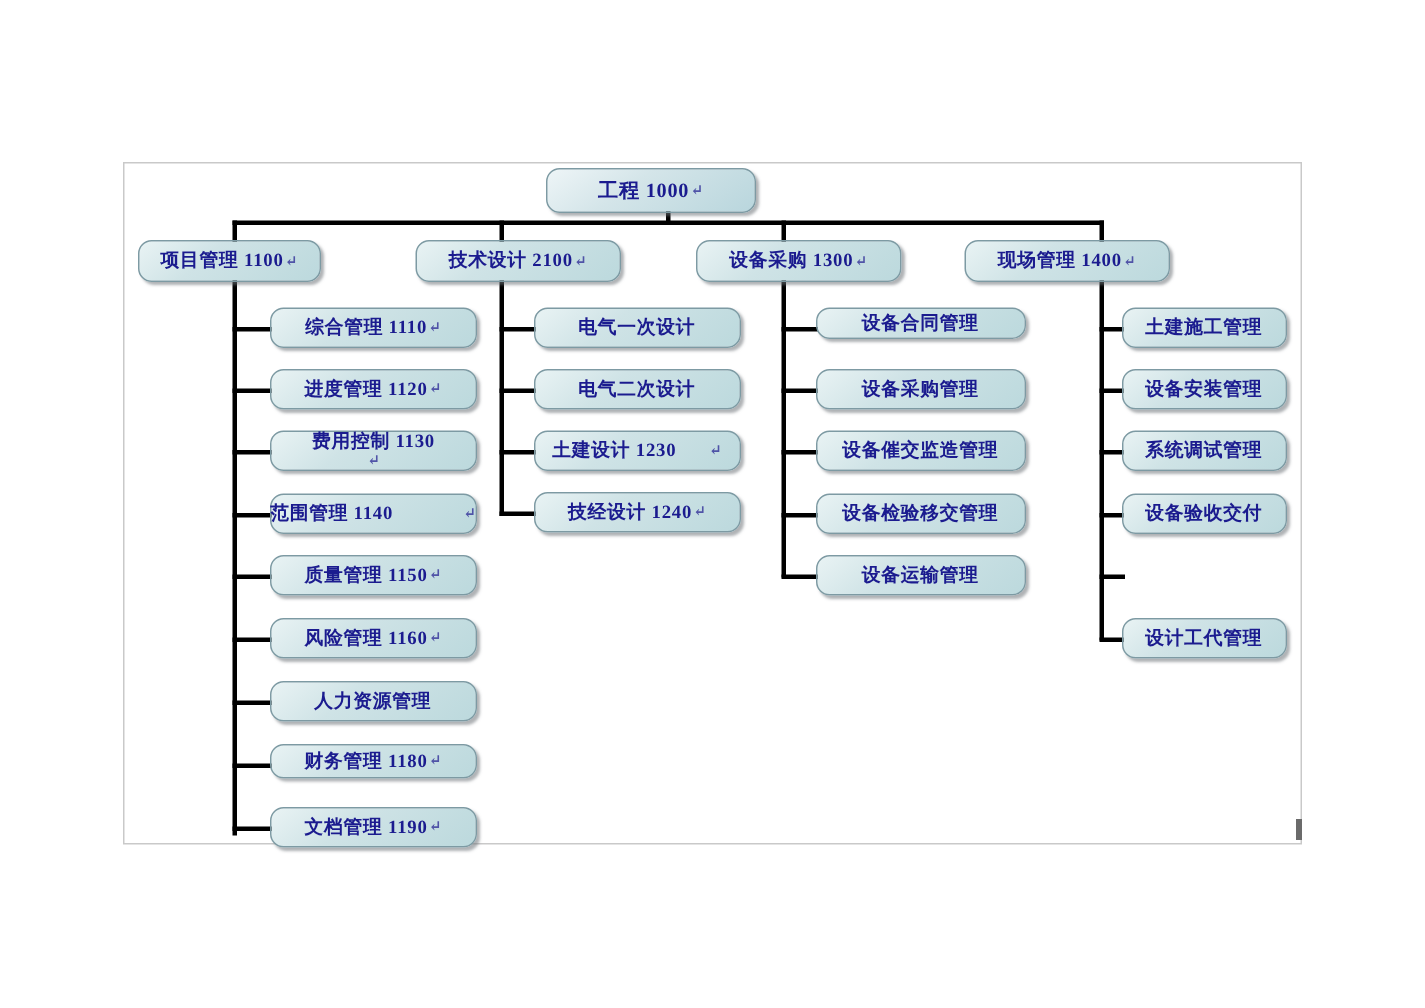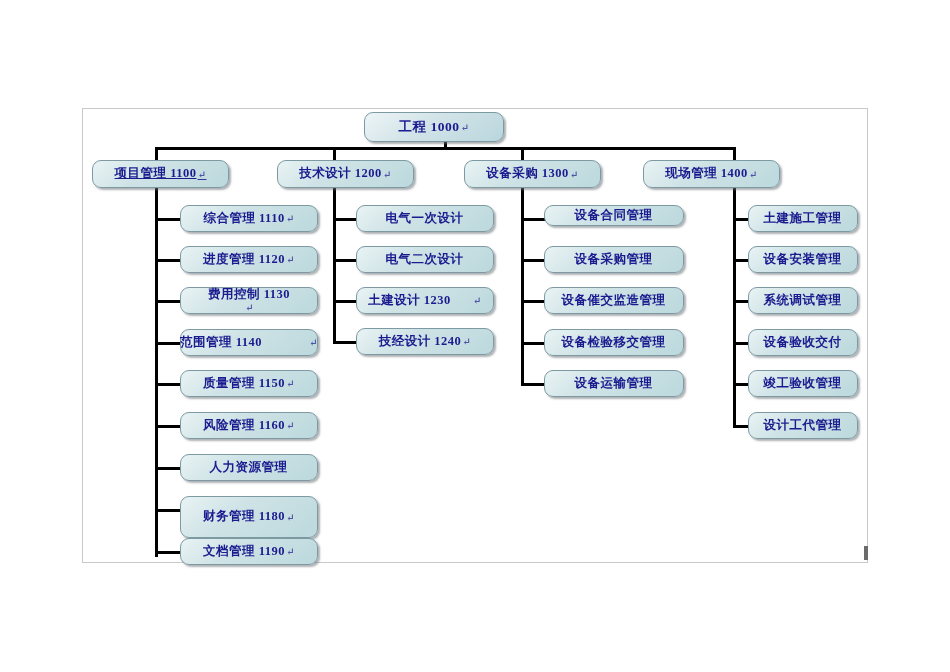--- a/index.html
+++ b/index.html
@@ -139,26 +139,26 @@
   <div class="line-h" style="left:733px; top:300px; width:17px;"></div>
   <div class="line-h" style="left:733px; top:342px; width:17px;"></div>
   <div class="line-h" style="left:733px; top:383px; width:17px;"></div>
   <div class="line-h" style="left:733px; top:425px; width:17px;"></div>
 
   <div class="node root" style="left:364px; top:112px; width:140px; height:30px;">
     <span>工程 1000</span>
       <span class="cr-mark">↵</span>
   </div>
 
-  <div class="node level2" style="left:92px; top:160px; width:137px; height:28px;text-decoration:underline;">
+  <div class="node level2" style="left:92px; top:160px; width:122px; height:28px;">
     <span>项目管理 1100</span>
       <span class="cr-mark">↵</span>
   </div>
   <div class="node level2" style="left:277px; top:160px; width:137px; height:28px;">
-    <span>技术设计 1200</span>
+    <span>技术设计 2100</span>
       <span class="cr-mark">↵</span>
   </div>
   <div class="node level2" style="left:464px; top:160px; width:137px; height:28px;">
     <span>设备采购 1300</span>
       <span class="cr-mark">↵</span>
   </div>
   <div class="node level2" style="left:643px; top:160px; width:137px; height:28px;">
     <span>现场管理 1400</span>
       <span class="cr-mark">↵</span>
   </div>
@@ -184,21 +184,21 @@
       <span class="cr-mark">↵</span>
   </div>
   <div class="node level3" style="left:180px; top:412px; width:138px; height:27px;">
     <span>风险管理 1160</span>
       <span class="cr-mark">↵</span>
   </div>
   <div class="node level3" style="left:180px; top:454px; width:138px; height:27px;">
     <span>人力资源管理</span>
       <span class="cr-mark"></span>
   </div>
-  <div class="node level3" style="left:180px; top:496px; width:138px; height:42px;">
+  <div class="node level3" style="left:180px; top:496px; width:138px; height:23px;">
     <span>财务管理 1180</span>
       <span class="cr-mark">↵</span>
   </div>
   <div class="node level3" style="left:180px; top:538px; width:138px; height:27px;">
     <span>文档管理 1190</span>
       <span class="cr-mark">↵</span>
   </div>
 
   <div class="node level3" style="left:356px; top:205px; width:138px; height:27px;">
     <span>电气一次设计</span>
@@ -247,24 +247,20 @@
       <span class="cr-mark"></span>
   </div>
   <div class="node level3" style="left:748px; top:287px; width:110px; height:27px;">
     <span>系统调试管理</span>
       <span class="cr-mark"></span>
   </div>
   <div class="node level3" style="left:748px; top:329px; width:110px; height:27px;">
     <span>设备验收交付</span>
       <span class="cr-mark"></span>
   </div>
-  <div class="node level3" style="left:748px; top:370px; width:110px; height:27px;">
-    <span>竣工验收管理</span>
-      <span class="cr-mark"></span>
-  </div>
   <div class="node level3" style="left:748px; top:412px; width:110px; height:27px;">
     <span>设计工代管理</span>
       <span class="cr-mark"></span>
   </div>
 
   <div class="cursor-artifact"></div>
 
 </div>
 
 </body></html>

